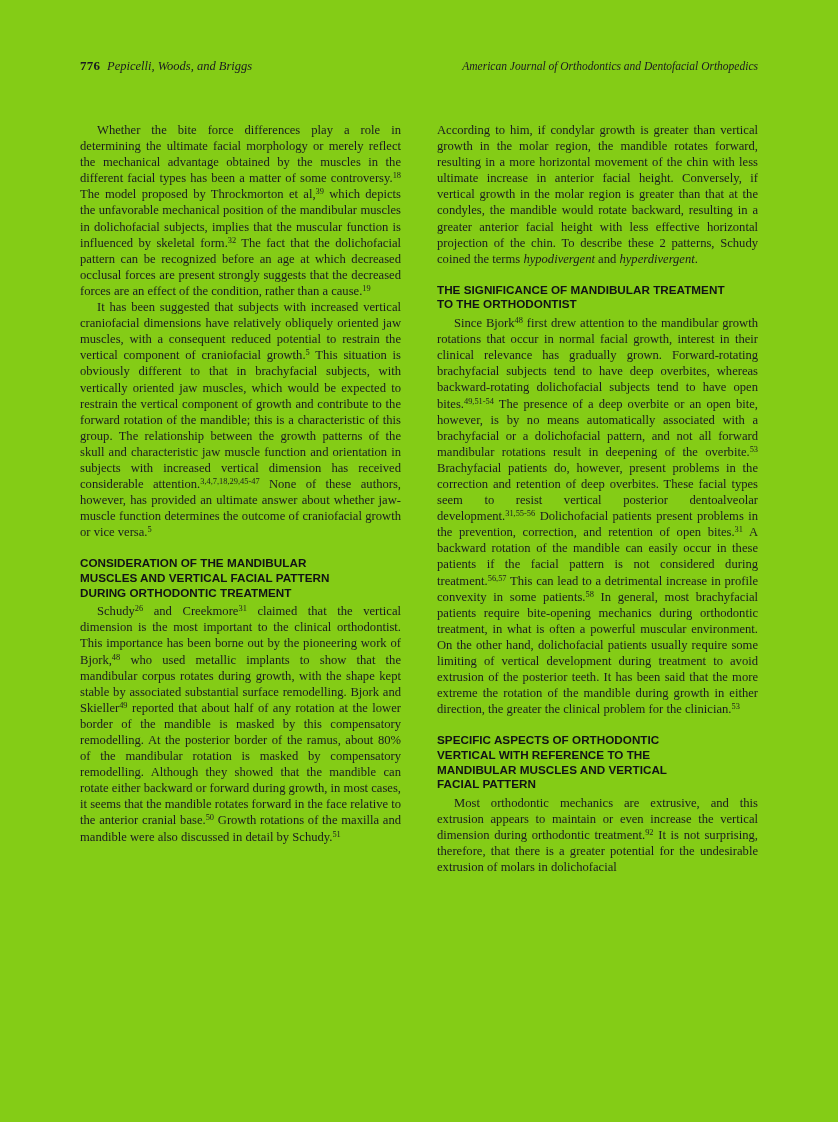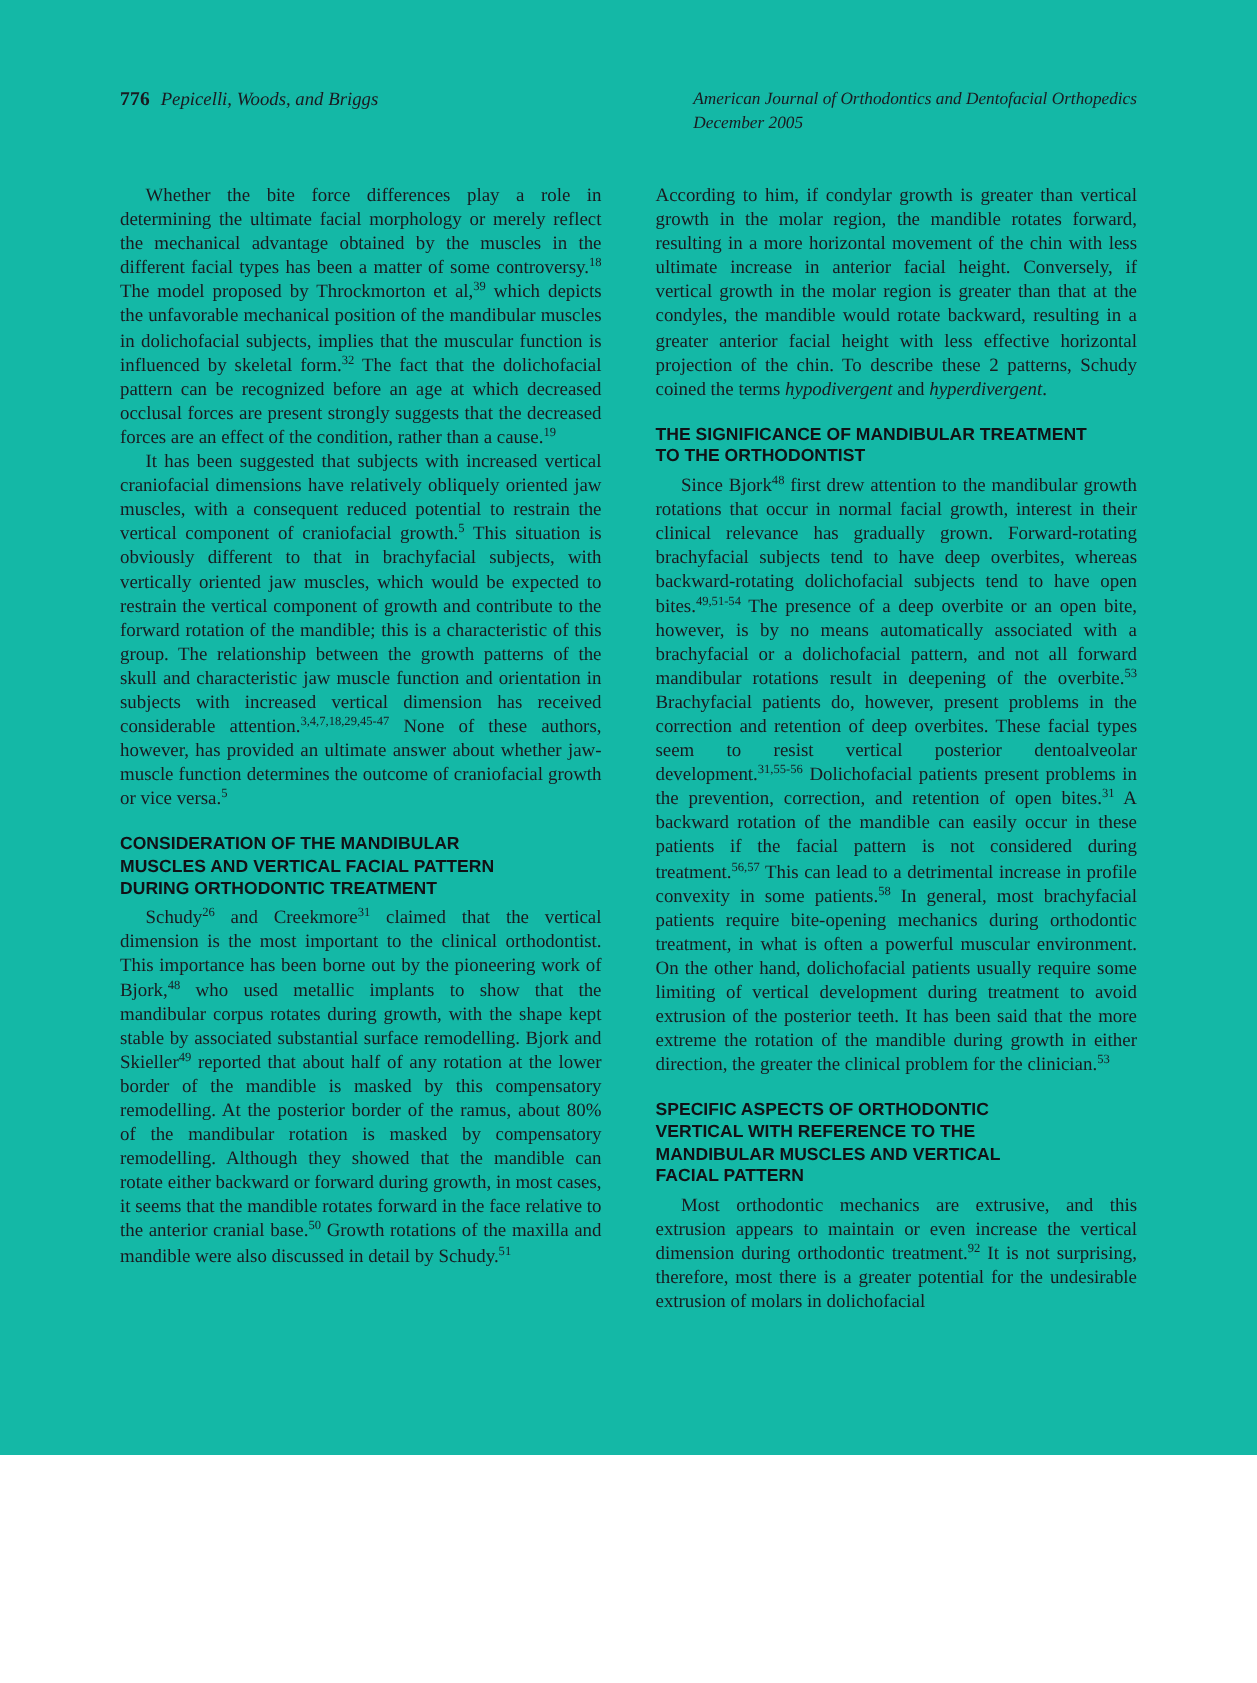--- a/index.html
+++ b/index.html
@@ -7,22 +7,22 @@
     padding: 0;
     background: #ffffff;
   }
   body {
     font-family: "Liberation Serif", serif;
     color: #1a1a20;
   }
   .page {
     position: relative;
     width: 838px;
-    height: 970px;
-    background: #14b8a6;
+    height: 1122px;
+    background: #84cc16;
     overflow: hidden;
     box-sizing: border-box;
   }
 
   
   .running-head {
     position: absolute;
     left: 80px;
     top: 58px;
     width: 678px;
@@ -113,21 +113,20 @@
 <body>
 
 <div class="page">
 
   <div class="running-head">
     <div class="rh-left">
       <span class="rh-folio">776</span><span class="rh-authors">Pepicelli, Woods, and Briggs</span>
     </div>
     <div class="rh-right">
       <div>American Journal of Orthodontics and Dentofacial Orthopedics</div>
-      <div>December 2005</div>
     </div>
   </div>
 
   <div class="columns">
 
     <div class="col">
 
 
       <p class="para indent"><span>Whether the bite force differences play a role in determining the ultimate facial morphology or merely reflect the mechanical advantage obtained by the muscles in the different facial types has been a matter of some controversy.</span><sup>18</sup><span> The model proposed by Throckmorton et al,</span><sup>39</sup><span> which depicts the unfavorable mechanical position of the mandibular muscles in dolichofacial subjects, implies that the muscular function is influenced by skeletal form.</span><sup>32</sup><span> The fact that the dolichofacial pattern can be recognized before an age at which decreased occlusal forces are present strongly suggests that the decreased forces are an effect of the condition, rather than a cause.</span><sup>19</sup></p>
 
@@ -160,18 +159,18 @@
 
       <div class="gap-before-head"></div>
       <h2 class="sec-head">
         <span>SPECIFIC ASPECTS OF ORTHODONTIC</span><br>
         <span>VERTICAL WITH REFERENCE TO THE</span><br>
         <span>MANDIBULAR MUSCLES AND VERTICAL</span><br>
         <span>FACIAL PATTERN</span>
       </h2>
       <div class="gap-after-head"></div>
 
-      <p class="para indent"><span>Most orthodontic mechanics are extrusive, and this extrusion appears to maintain or even increase the vertical dimension during orthodontic treatment.</span><sup>92</sup><span> It is not surprising, therefore, most there is a greater potential for the undesirable extrusion of molars in dolichofacial</span></p>
+      <p class="para indent"><span>Most orthodontic mechanics are extrusive, and this extrusion appears to maintain or even increase the vertical dimension during orthodontic treatment.</span><sup>92</sup><span> It is not surprising, therefore, that there is a greater potential for the undesirable extrusion of molars in dolichofacial</span></p>
 
     </div>
 
   </div>
 </div>
 
 </body></html>

